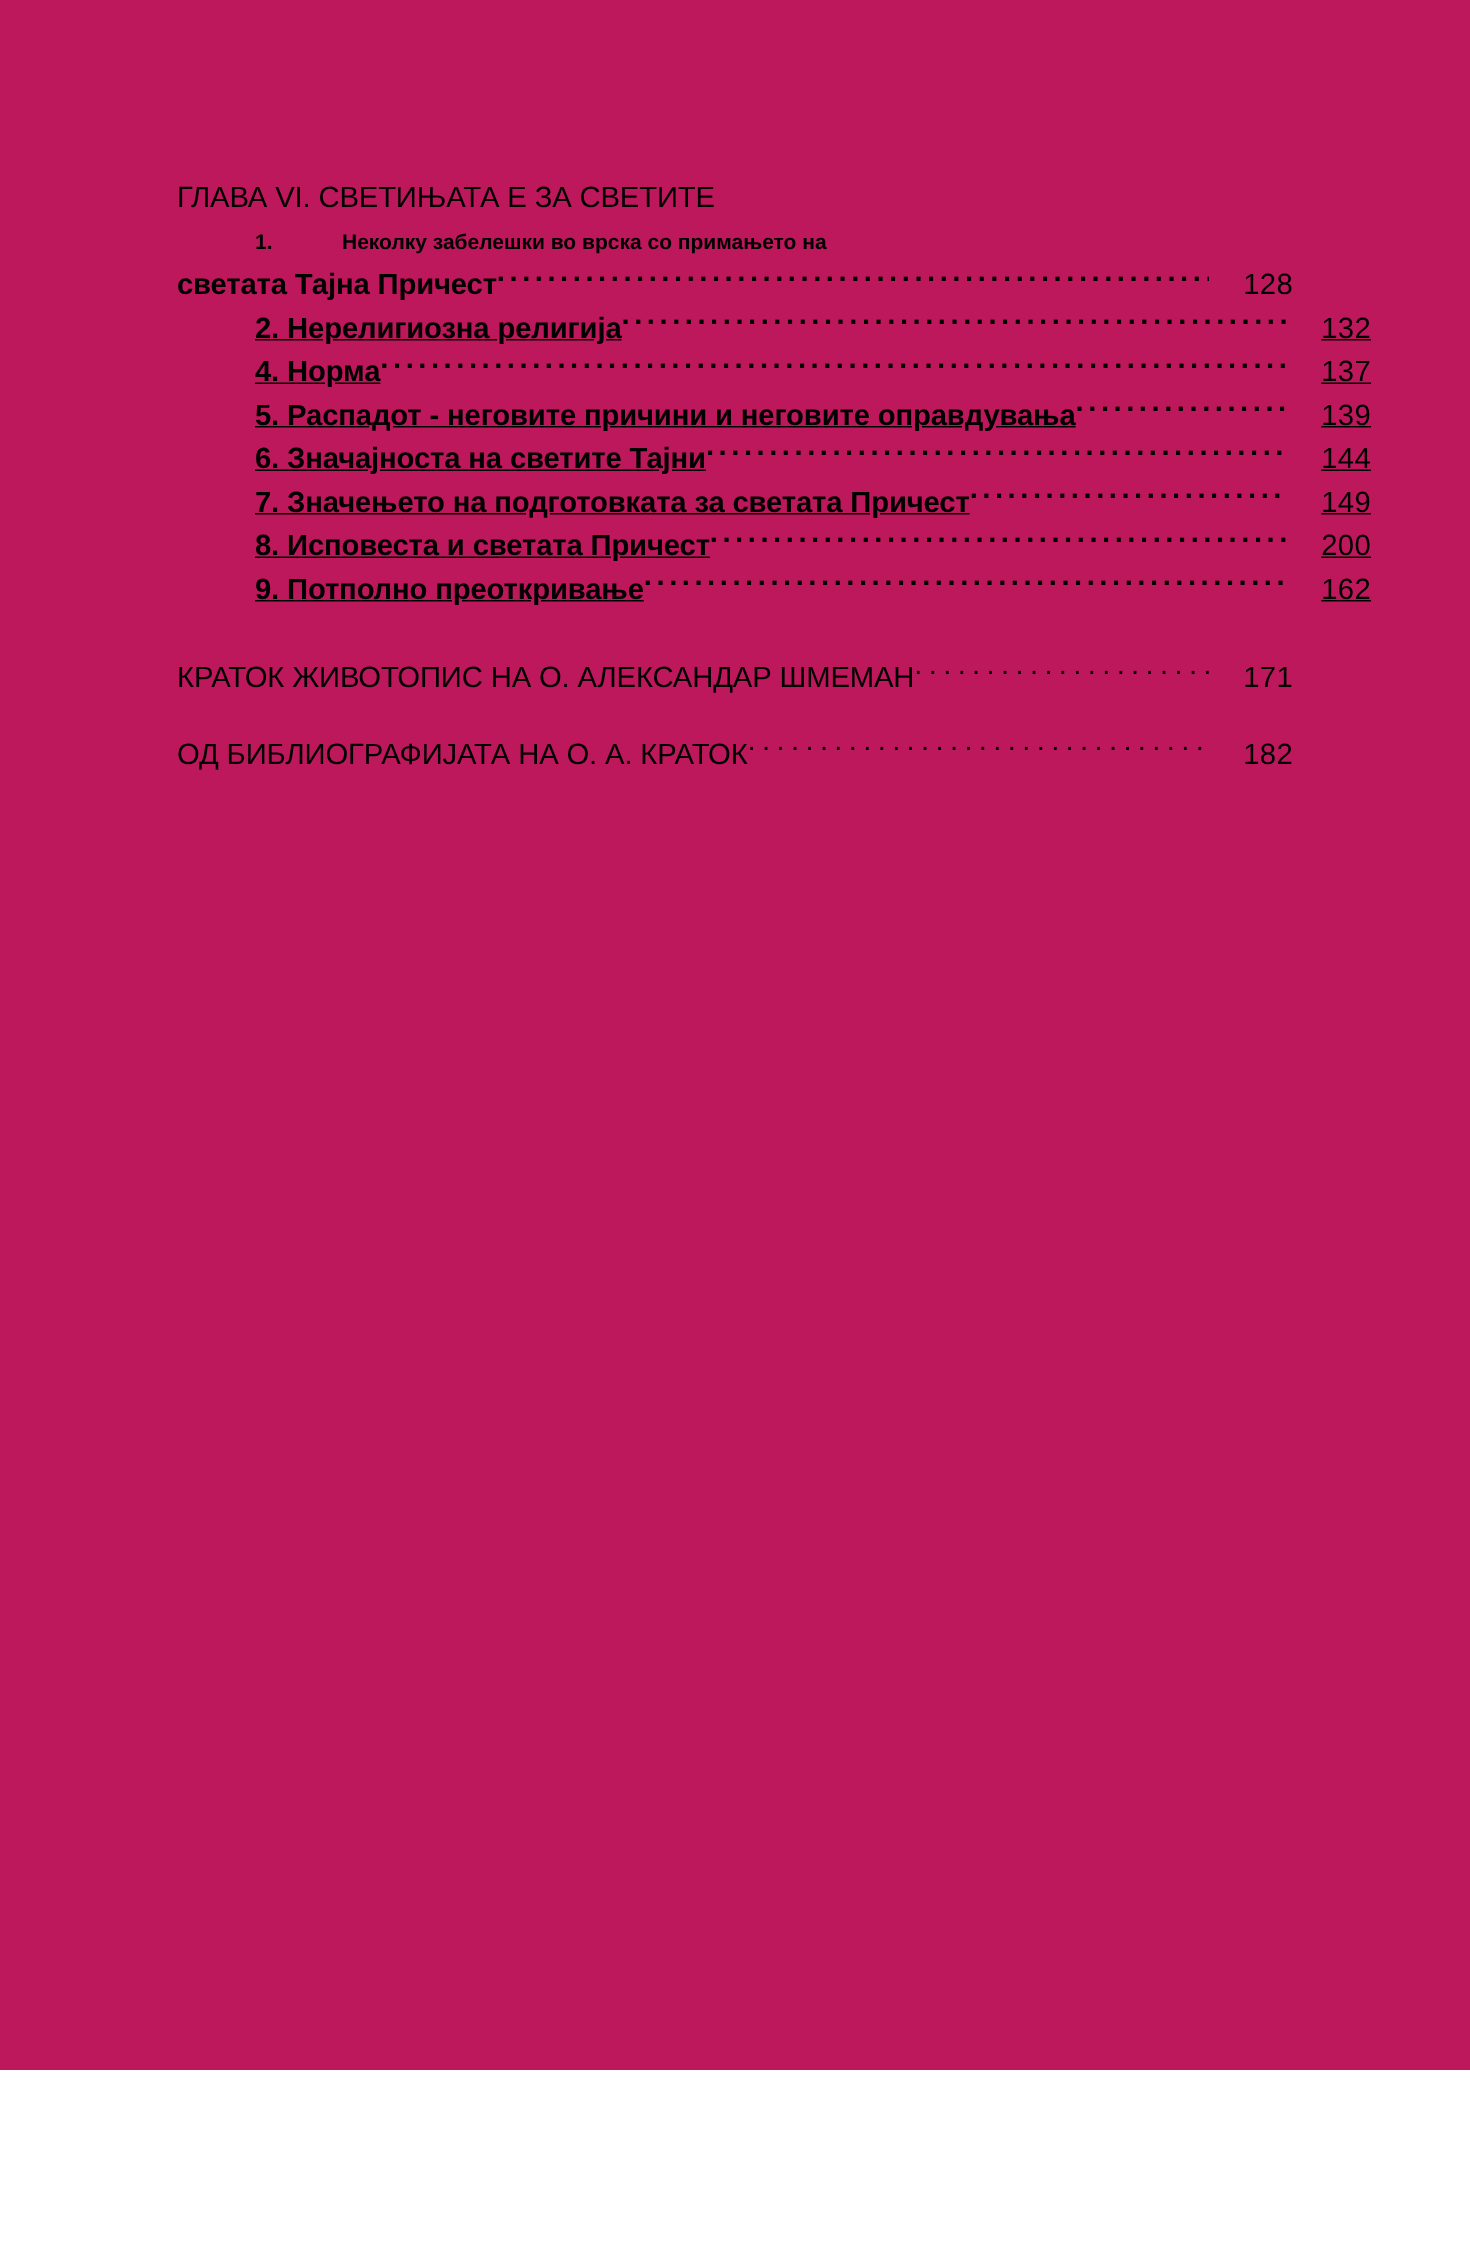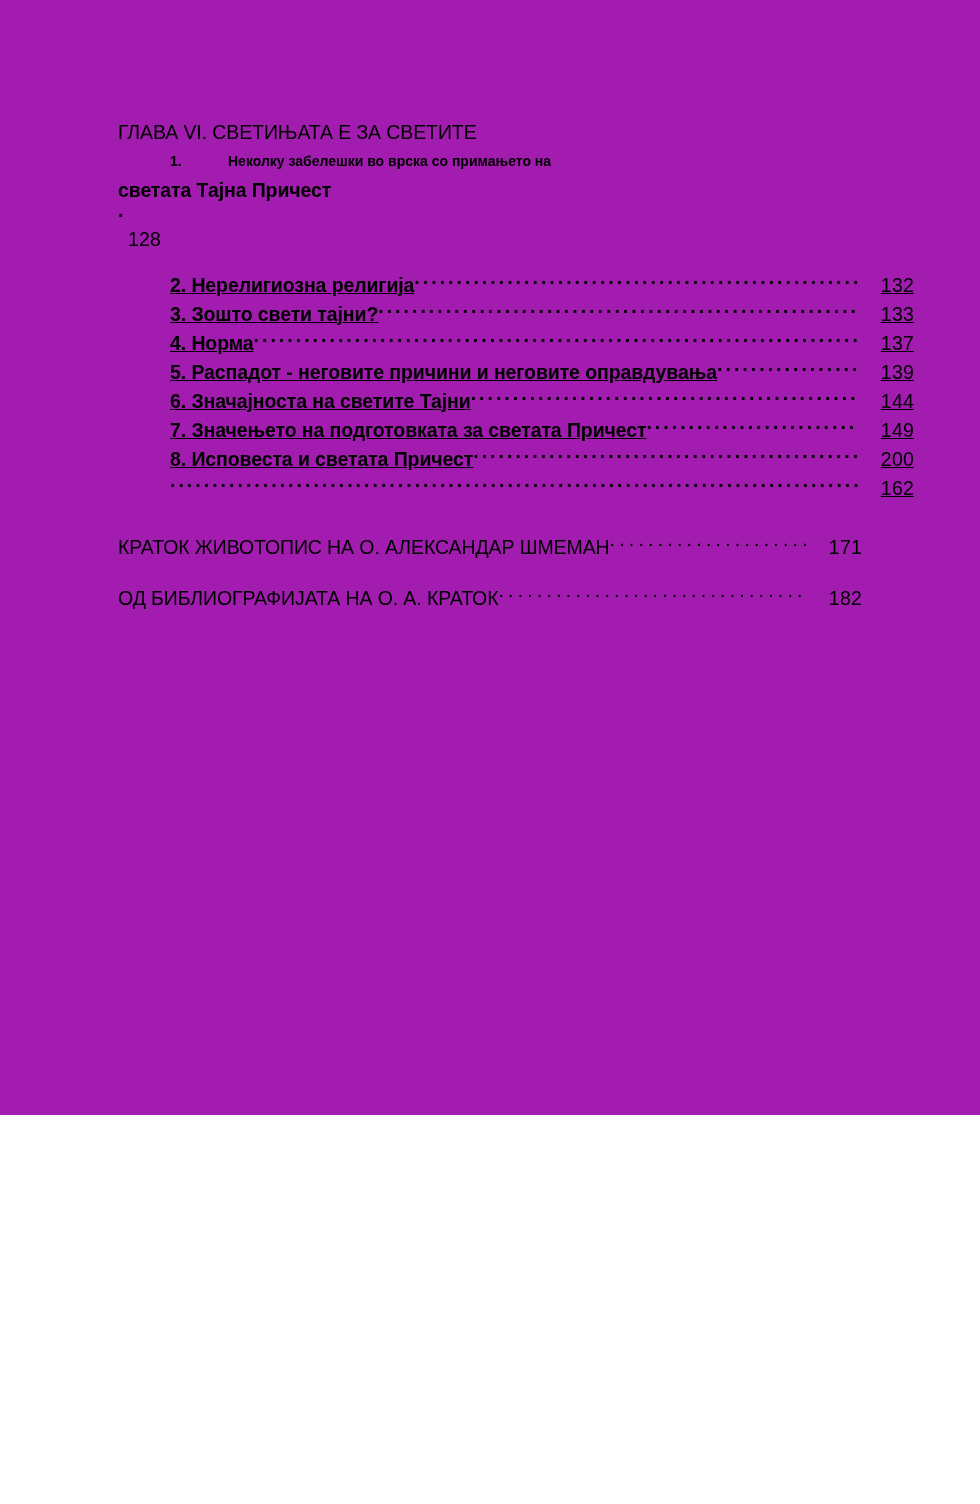--- a/index.html
+++ b/index.html
@@ -7,22 +7,22 @@
     padding: 0;
     background: #ffffff;
   }
   body {
     font-family: "Liberation Sans", "DejaVu Sans", sans-serif;
     color: #000000;
   }
   #page {
     position: relative;
     width: 980px;
-    height: 1115px;
-    background: #a21caf;
+    height: 1380px;
+    background: #be185d;
     overflow: hidden;
   }
 
   
   #toc {
     position: absolute;
     left: 118px;
     top: 118px;
     width: 744px;
   }
@@ -98,21 +98,20 @@
     white-space: nowrap;
     font-stretch: condensed;
     padding-left: 52px;
   }
   .item-one-num {
     display: inline-block;
     width: 58px;
   }
   .item-one-row2 {
     padding-left: 0;
-    flex-direction: column;
   }
 
   
   .section-entry {
     font-weight: 400;
   }
   .section-entry .leader::after { font-weight: 400; letter-spacing: -0.6px; }
 
   .spacer-lg { height: 30px; }
   .spacer-md { height: 22px; }
@@ -146,25 +145,20 @@
       <span class="leader"></span>
       <span class="pagenum">128</span>
     </div>
 
     <div class="toc-line sub-item indent-1">
       <span class="toc-title">2. Нерелигиозна религија</span>
       <span class="leader"></span>
       <span class="pagenum">132</span>
     </div>
 
-    <div class="toc-line sub-item indent-1">
-      <span class="toc-title">3. Зошто свети тајни?</span>
-      <span class="leader"></span>
-      <span class="pagenum">133</span>
-    </div>
 
     <div class="toc-line sub-item indent-1">
       <span class="toc-title">4. Норма</span>
       <span class="leader"></span>
       <span class="pagenum">137</span>
     </div>
 
     <div class="toc-line sub-item indent-1">
       <span class="toc-title">5. Распадот - неговите причини и неговите оправдувања</span>
       <span class="leader"></span>
@@ -183,20 +177,21 @@
       <span class="pagenum">149</span>
     </div>
 
     <div class="toc-line sub-item indent-1">
       <span class="toc-title">8. Исповеста и светата Причест</span>
       <span class="leader"></span>
       <span class="pagenum">200</span>
     </div>
 
     <div class="toc-line sub-item indent-1">
+      <span class="toc-title">9. Потполно преоткривање</span>
       <span class="leader"></span>
       <span class="pagenum">162</span>
     </div>
 
     <div class="spacer-lg"></div>
 
     <div class="toc-line section-entry">
       <span class="toc-title">КРАТОК ЖИВОТОПИС НА О. АЛЕКСАНДАР ШМЕМАН</span>
       <span class="leader"></span>
       <span class="pagenum">171</span>

